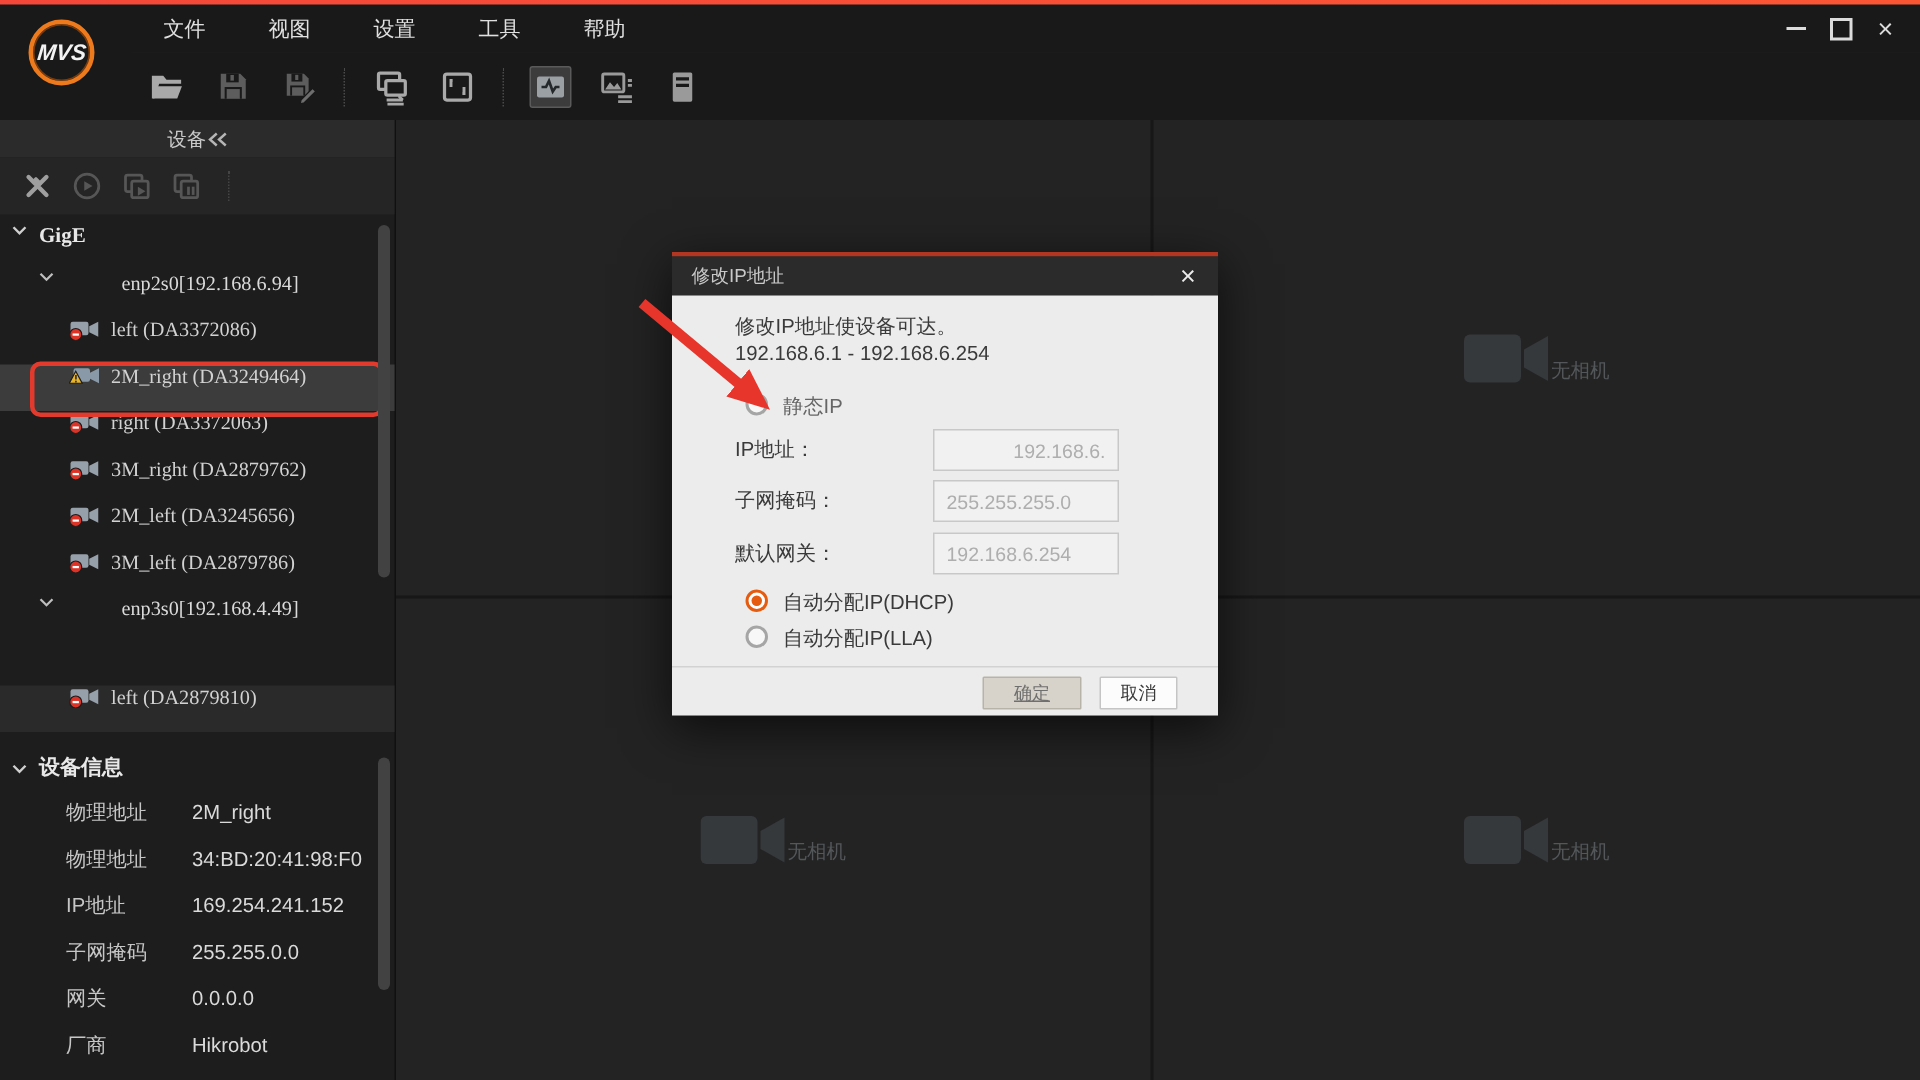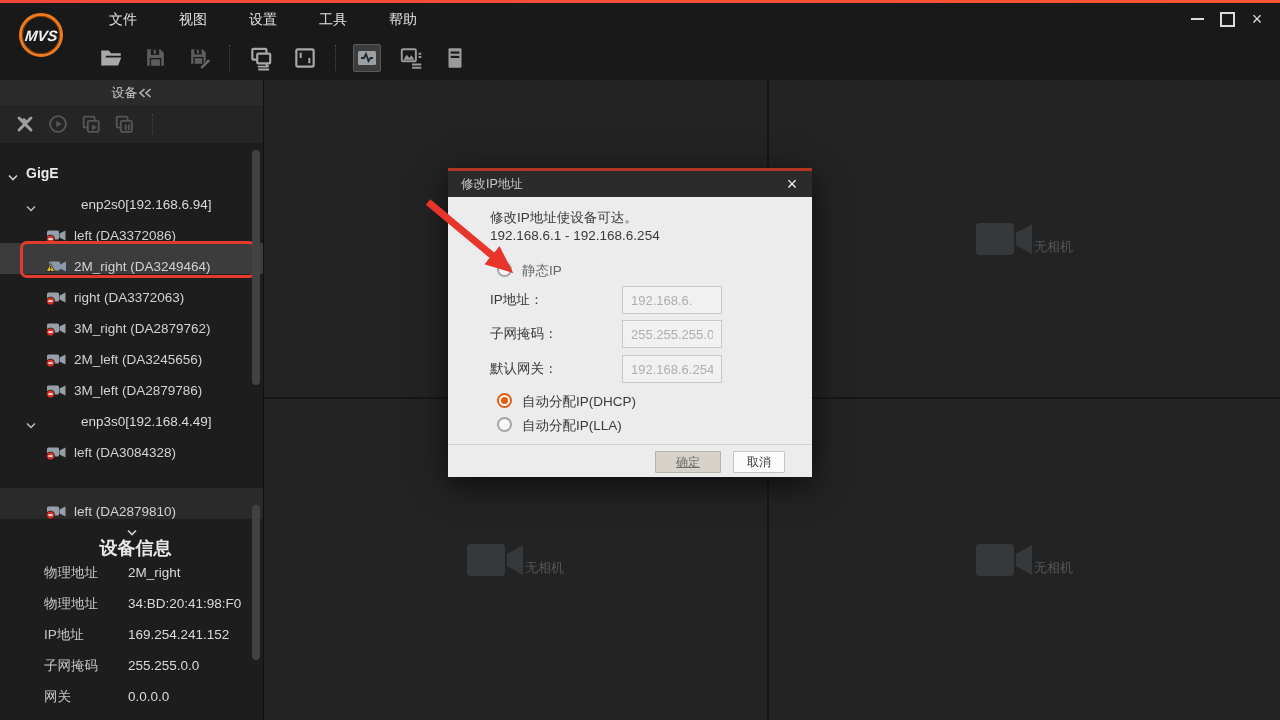--- a/index.html
+++ b/index.html
@@ -34,33 +34,33 @@
   .tb-active{background:#3c3c3c;border:1px solid #5a5a5a;border-radius:2px;box-sizing:border-box;}
   
   .sidebar{position:absolute;top:80px;left:0;width:263px;bottom:0;background:#1d1d1d;
     border-right:1px solid #101010;z-index:20;}
   .s-header{height:25px;background:#2b2b2b;display:flex;align-items:center;justify-content:center;
     padding:0 10px;font-size:13px;color:#c9c9c9;}
   .s-toolbar{height:38px;background:#252525;display:flex;align-items:center;padding-left:14px;}
   .st-icon{width:22px;height:22px;margin-right:11px;display:flex;align-items:center;justify-content:center;}
   .st-sep{width:1px;height:20px;margin-left:6px;border-left:1px dotted #454545;}
   .tree{padding-top:7px;}
-  .trow{height:31px;display:flex;align-items:flex-end;font-size:13.5px;color:#d2d2d2;position:relative;}
+  .trow{height:31px;display:flex;align-items:flex-start;font-size:13.5px;color:#d2d2d2;position:relative;font-family:Liberation Serif, serif;}
   .trow.lvl0{padding-left:8px;font-weight:bold;font-size:14px;color:#e8e8e8;}
   .trow.lvl1{padding-left:26px;color:#dadada;gap:37px;}
   .trow.lvl2{padding-left:46px;}
   .trow.selected{background:#3c3c3c;}
   .trow.alt{background:#2a2a2a;margin-top:28px;}
   .chev{margin-right:8px;flex:none;display:flex;}
   .camico{margin-right:7px;flex:none;display:flex;}
   .ann-box{position:absolute;left:20px;top:-2px;width:230px;height:31px;border:3px solid #e23b2e;
     border-radius:7px;pointer-events:none;z-index:6;}
   .info-gap{height:10px;}
   .info-header{height:28px;display:flex;align-items:center;padding-left:8px;font-weight:bold;
-    font-size:18px;color:#e8e8e8;flex-direction:column;}
+    font-size:14px;color:#e8e8e8;}
   .irow{height:31px;display:flex;align-items:center;font-size:13.5px;}
   .ilabel{width:84px;margin-left:44px;color:#c6c6c6;}
   .ivalue{color:#dadada;}
   .sb-thumb{position:absolute;width:8px;right:3px;background:#424242;border-radius:4px;z-index:8;}
   .sb1{top:70px;height:235px;}
   .sb2{top:425px;height:155px;}
   
   .main{position:absolute;left:264px;top:80px;right:0;bottom:0;background:#232323;
     display:grid;grid-template-columns:505px 1fr;grid-template-rows:319px 1fr;}
   .cell{display:flex;align-items:center;justify-content:center;}
@@ -82,25 +82,25 @@
     background:#f7f7f7;box-sizing:border-box;}
   .radio.on{border-color:#e55c10;background:#fff;}
   .radio.on::after{content:"";position:absolute;left:2px;top:2px;width:7px;height:7px;border-radius:50%;background:#e55c10;}
   .r-static{left:49px;top:65px;}
   .r-dhcp{left:49px;top:196px;}
   .r-lla{left:49px;top:220px;}
   .rl-static{position:absolute;left:74px;top:65px;color:#666;}
   .rl-dhcp{position:absolute;left:74px;top:196px;text-align:center;}
   .rl-lla{position:absolute;left:74px;top:220px;}
   .f-label{position:absolute;left:42px;height:28px;line-height:28px;color:#3a3a3a;}
-  .f-input{position:absolute;left:174px;width:100px;height:28px;box-sizing:border-box;
+  .f-input{position:absolute;left:174px;width:124px;height:28px;box-sizing:border-box;
     border:1px solid #c8c8c8;background:#f1f1f1;font-size:13px;color:#9d9d9d;padding:0 8px;
     font-family:"Liberation Sans","DejaVu Sans",sans-serif;outline:none;}
   .f-input::placeholder{color:#aeaeae;}
-  .fr1{top:89px;} .fr2{top:123px;} .fr3{top:158px;}
+  .fr1{top:89px;text-align:right;} .fr2{top:123px;} .fr3{top:158px;}
   .d-footline{position:absolute;left:0;top:247px;width:364px;height:1px;background:#d2d2d2;}
   .d-btn{position:absolute;top:254px;height:22px;font-size:12px;border-radius:1px;
     font-family:"Liberation Sans","DejaVu Sans",sans-serif;}
   .btn-ok{left:207px;width:66px;background:#d7d3ca;border:1px solid #b7b3a9;color:#6f6f6f;text-decoration:underline;}
   .btn-cancel{left:285px;width:52px;background:#fcfcfc;border:1px solid #c5c5c5;color:#3a3a3a;}
   
   .arrow-svg{position:absolute;left:408px;top:188px;z-index:60;pointer-events:none;}
 </style>
 </head>
 <body>
@@ -331,31 +331,20 @@
 
     <div class="trow lvl1">
       <span class="chev">
         <svg width="10" height="7" viewBox="0 0 10 7">
             <path d="M1 1.5l4 4 4-4" stroke="#bdbdbd" stroke-width="1.5" fill="none"></path>
           </svg>
       </span>
       <span>enp3s0[192.168.4.49]</span>
     </div>
 
-    <div class="trow lvl2">
-      <span class="camico">
-        <svg width="21" height="15" viewBox="0 0 21 15">
-          <rect x="1" y="2.5" width="12" height="9" rx="1.5" fill="#96a0aa"></rect>
-          <path d="M13.5 5.5l6-3v10l-6-3z" fill="#96a0aa"></path>
-          <circle cx="4.5" cy="11" r="4" fill="#dd3327" stroke="#1d1d1d" stroke-width="0.8"></circle>
-          <rect x="2.4" y="10.3" width="4.2" height="1.5" fill="#fff"></rect>
-        </svg>
-      </span>
-      <span>left (DA3084328)</span>
-    </div>
 
     <div class="trow lvl2 alt">
       <span class="camico">
         <svg width="21" height="15" viewBox="0 0 21 15">
           <rect x="1" y="2.5" width="12" height="9" rx="1.5" fill="#96a0aa"></rect>
           <path d="M13.5 5.5l6-3v10l-6-3z" fill="#96a0aa"></path>
           <circle cx="4.5" cy="11" r="4" fill="#dd3327" stroke="#1d1d1d" stroke-width="0.8"></circle>
           <rect x="2.4" y="10.3" width="4.2" height="1.5" fill="#fff"></rect>
         </svg>
       </span>

